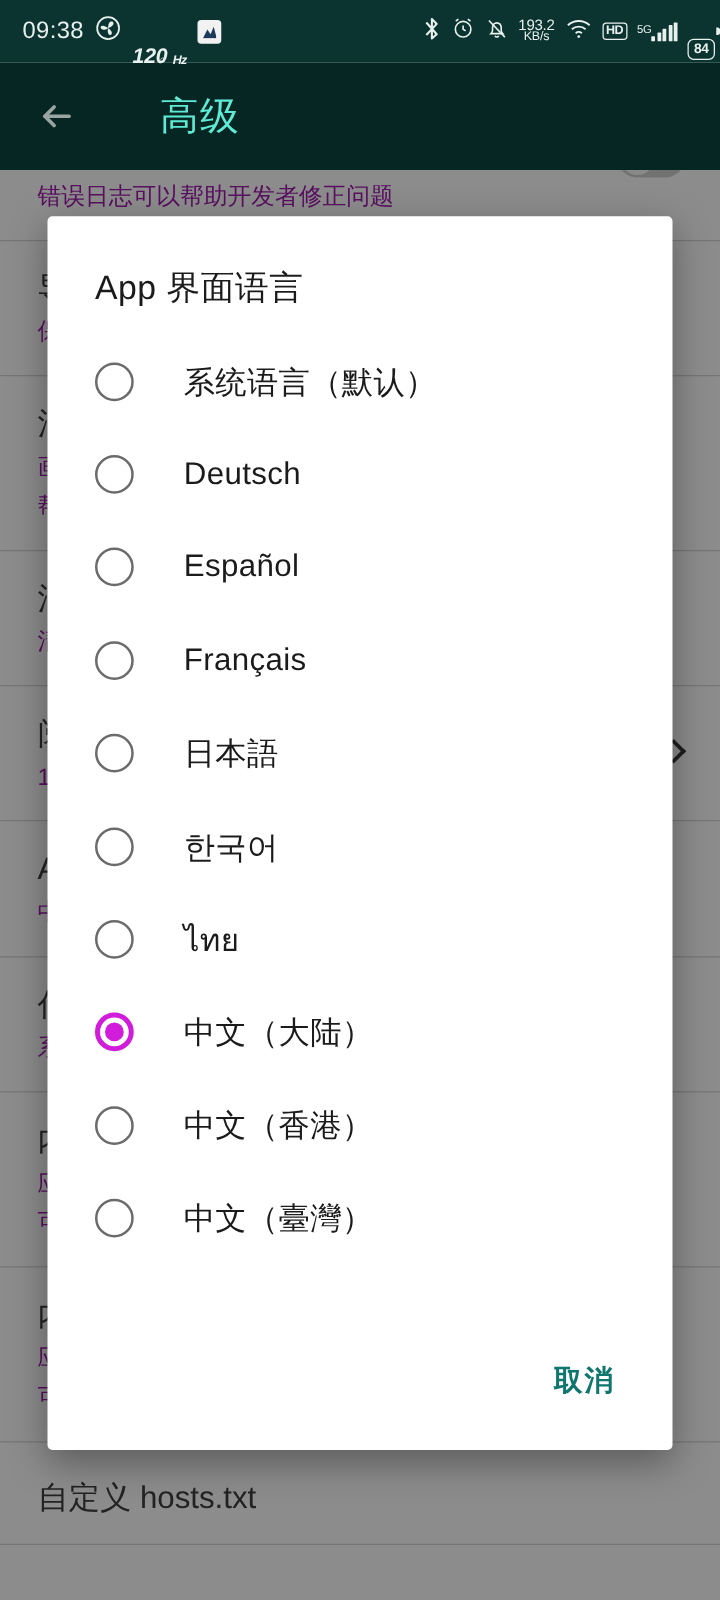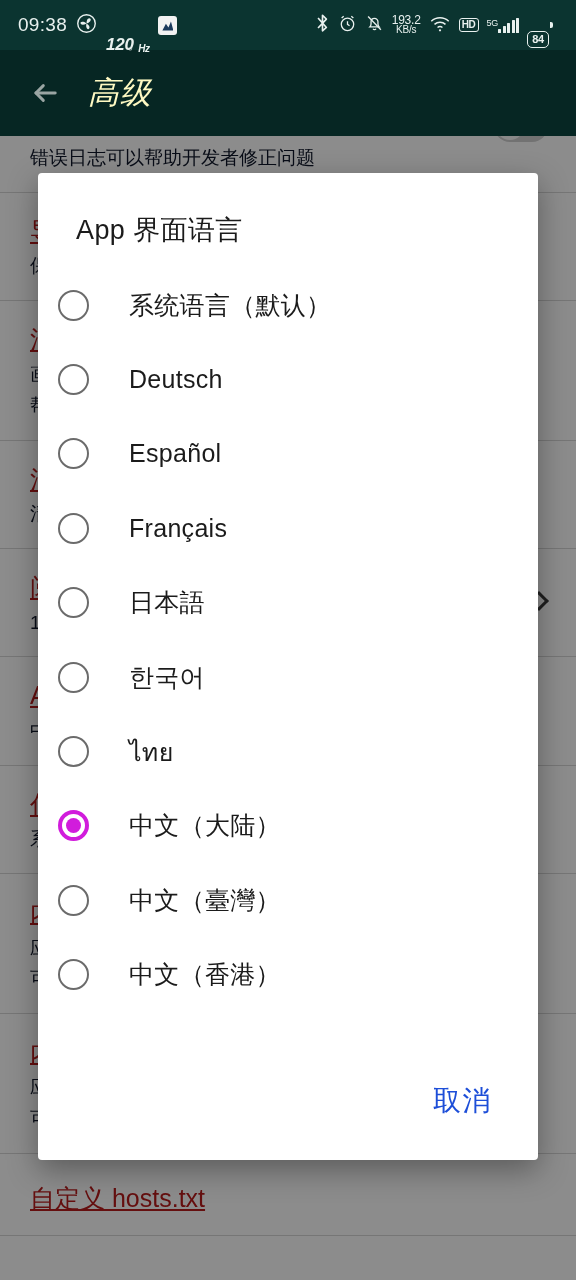--- a/index.html
+++ b/index.html
@@ -9,21 +9,21 @@
     font-family: "Liberation Sans", "DejaVu Sans", sans-serif;
     background: #ffffff;
   }
   #screen { position: relative; width: 576px; height: 1280px; overflow: hidden; background:#fff; }
 
   
   #statusbar {
     position: absolute; top:0; left:0; width:576px; height:50px;
     background: #0b3430;
     display: flex; align-items: center;
-    padding: 0 23px 0 18px;
+    padding: 0 0 0 18px;
     color: #e9f1ef;
     z-index: 5;
   }
   .sb-left { display:flex; align-items:center; gap:9px; flex:1; }
   .sb-right { display:flex; align-items:center; gap:8px; }
   .sb-clock { font-size:19px; letter-spacing:.3px; font-weight:400; }
   .sb-hz { font-size:17px; font-style:italic; font-weight:700; letter-spacing:-.2px; display:flex; align-items:flex-start;margin-top:40px;}
   .sb-hz sub { font-size:10px; font-style:italic; font-weight:700; position:relative; top:8px; letter-spacing:-.5px;text-align:center;}
   .hz-deg { font-size:8px; position:relative; top:-1px; left:-6px; }
   .sb-appicon {
@@ -56,31 +56,31 @@
     display:flex; align-items:center;
     z-index:4;
   }
   #appbar::after{
     content:""; position:absolute; left:0; right:0; bottom:0; height:86px;
     background:rgba(0,0,0,.45); pointer-events:none;
   }
   .back-arrow { width:34px;height:34px; margin-left:28px; position:relative; z-index:1;}
   .back-arrow svg { display:block; }
   .appbar-title {
-    margin-left:26px; font-size:31px; color:#fef9c3; letter-spacing:1px; position:relative; z-index:1;font-style:italic;
+    margin-left:66px; font-size:31px; color:#5eead4; letter-spacing:1px; position:relative; z-index:1;
   }
 
   
   #bglist {
     position:absolute; top:136px; left:0; width:576px; height:1144px;
     background:#fff; z-index:1;
   }
   .bgrow { position:relative; padding:22px 30px 20px 30px; border-bottom:1px solid #d8d8d8; }
-  .bgrow .t { font-size:25px; color:#b91c1c; line-height:1.35;text-decoration:underline; }
-  .bgrow .s { font-size:19px; color:#0f172a; line-height:1.45; margin-top:4px;}
+  .bgrow .t { font-size:25px; color:#404040; line-height:1.35; }
+  .bgrow .s { font-size:19px; color:#a21caf; line-height:1.45; margin-top:4px;}
   .bgrow .sw {
     position:absolute; right:28px; top:26px; width:54px;height:32px;border-radius:16px;
     background:#d0d0d0;
   }
   .bgrow .sw::after{content:"";position:absolute;left:2px;top:2px;width:28px;height:28px;border-radius:50%;background:#fafafa;}
   .bgrow .chev {
     position:absolute; right:30px; top:50%; margin-top:-9px;
     width:14px;height:14px;border-right:3px solid #3a3a3a;border-bottom:3px solid #3a3a3a;
     transform:rotate(-45deg);
   }
@@ -94,39 +94,39 @@
     position:absolute; left:38px; top:173px; width:500px; height:987px;
     background:#ffffff; border-radius:4px; z-index:3;
     box-shadow:0 10px 30px rgba(0,0,0,.35);
     display:flex; flex-direction:column; overflow:hidden;
   }
   .dlg-title {
     font-size:27px; color:#1b1b1b; padding:39px 38px 16px 38px; letter-spacing:.4px;
   }
   .dlg-list { flex:1; overflow:hidden; padding-top:4px;}
   .opt {
-    display:flex; align-items:center; height:74.4px; padding-left:20px;
+    display:flex; align-items:center; height:74.4px; padding-left:38px;
     cursor:default;
   }
   .radio {
     width:31px;height:31px;border-radius:50%;
     border:2.6px solid #6b6b6b; flex:0 0 auto; position:relative;
   }
   .radio.sel { border-color:#d11cdc; border-width:4px; }
   .radio.sel::after {
     content:""; position:absolute; left:50%; top:50%;
     width:15px;height:15px;margin:-7.5px 0 0 -7.5px;border-radius:50%;
     background:#d11cdc;
   }
   .opt-label { margin-left:40px; font-size:25px; color:#1b1b1b; letter-spacing:.3px; }
   .opt-label.cjk { font-size:25px; }
   .dlg-actions { display:flex; justify-content:flex-end; padding:10px 38px 30px 0; }
   .btn-cancel {
     background:none;border:none;
-    color:#1d4ed8; font-size:28px; font-weight:400; letter-spacing:1.5px;
+    color:#0f766e; font-size:23px; font-weight:700; letter-spacing:1.5px;
     padding:10px 8px; cursor:pointer; font-family:inherit;
   }
 </style>
 </head>
 <body>
 
 <div id="screen">
 
   <div id="statusbar">
     <div class="sb-left">
@@ -286,25 +286,25 @@
       <div class="opt">
         <span class="radio"></span>
         <span class="opt-label">ไทย</span>
       </div>
       <div class="opt">
         <span class="radio sel"></span>
         <span class="opt-label cjk">中文（大陆）</span>
       </div>
       <div class="opt">
         <span class="radio"></span>
+        <span class="opt-label cjk">中文（香港）</span>
+      </div>
+      <div class="opt">
+        <span class="radio"></span>
         <span class="opt-label cjk">中文（臺灣）</span>
-      </div>
-      <div class="opt">
-        <span class="radio"></span>
-        <span class="opt-label cjk">中文（香港）</span>
       </div>
 
     </div>
     <div class="dlg-actions">
       <button class="btn-cancel">取消</button>
     </div>
   </div>
 
 </div>
 

